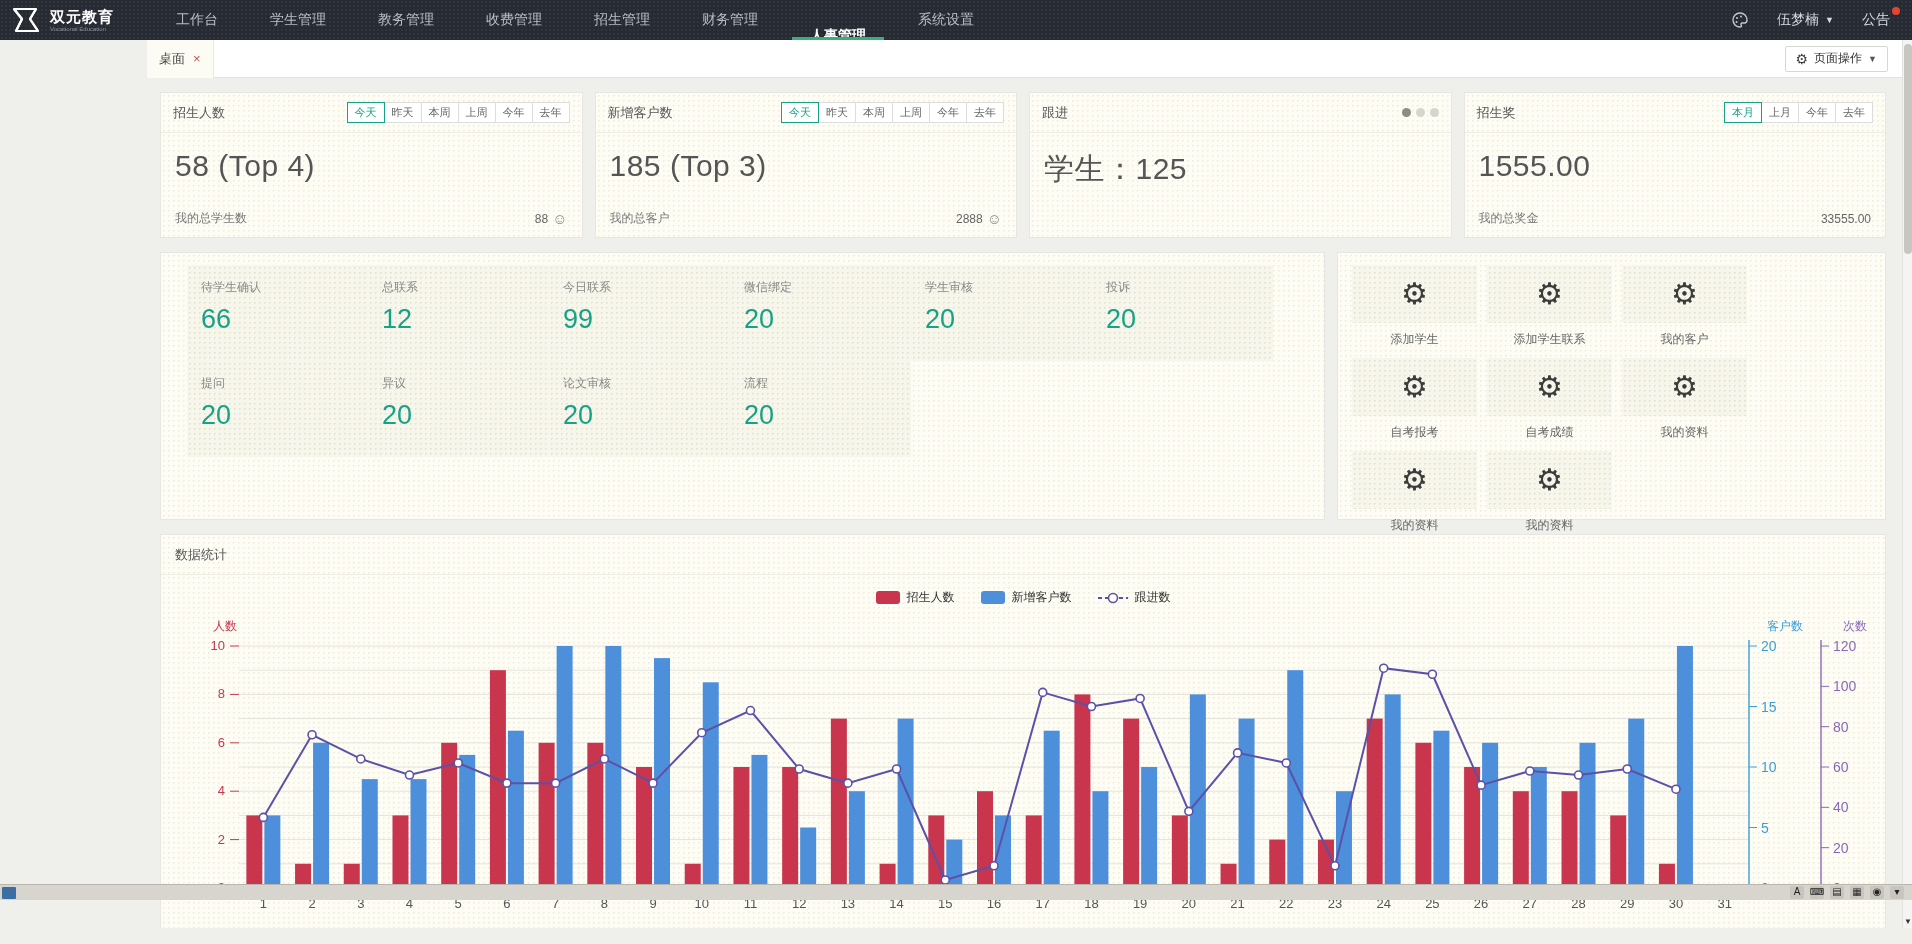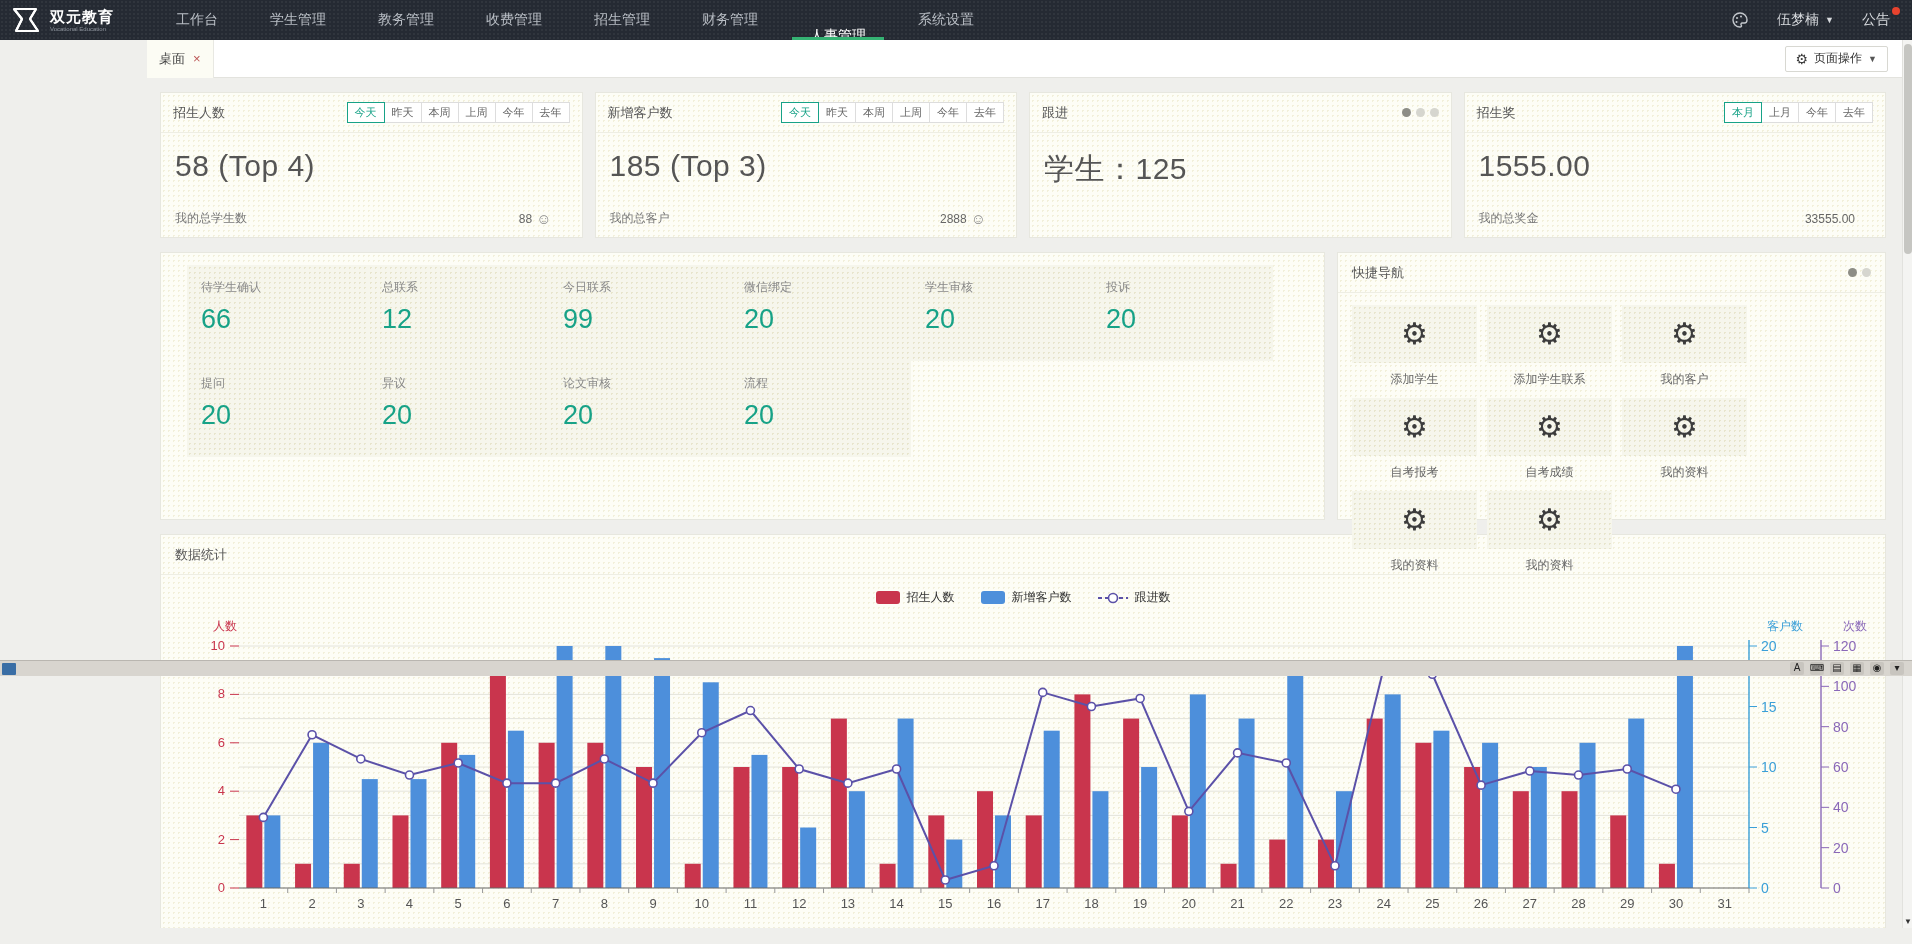--- a/index.html
+++ b/index.html
@@ -1,32 +1,32 @@
 <!DOCTYPE html>
 <html><head>
 <meta charset="utf-8">
 <style>
   * { margin:0; padding:0; box-sizing:border-box; }
   html,body { width:1912px; height:944px; overflow:hidden;
     font-family:"Liberation Sans","DejaVu Sans",sans-serif; background:#efefec; }
-  #app { position:relative; width:1912px; height:676px; }
+  #app { position:relative; width:1912px; height:900px; }
 
   
   .navbar { position:absolute; left:0; top:0; width:1912px; height:40px; background:#252a33;
     background-image:radial-gradient(rgba(255,255,255,.05) 1px, rgba(0,0,0,0) 1px); background-size:4px 4px;
     display:flex; align-items:center; color:#cfd2d6; z-index:30; }
   .brand { display:flex; align-items:center; gap:8px; padding:0 14px 0 8px; min-width:150px; }
   .brand svg { display:block; }
   .brand-txt { line-height:1; }
   .brand-name { color:#fff; font-size:15px; font-weight:bold; letter-spacing:1px; }
   .brand-sub { color:#8d939c; font-size:6px; margin-top:2px; }
   .nav-items { display:flex; align-items:stretch; height:40px; }
   .nav-item { display:flex; align-items:center; padding:0 26px; font-size:14px; color:#b9bec5;
     cursor:pointer; position:relative; }
-  .nav-item.active { color:#fff; font-weight:normal;margin-top:32px; }
+  .nav-item.active { color:#fff; font-weight:bold;margin-top:32px; }
   .nav-item.active::after { content:""; position:absolute; left:8px; right:8px; bottom:0; height:3px; background:#35b273; }
   .nav-right { margin-left:auto; display:flex; align-items:center; gap:28px; padding-right:22px; font-size:14px; }
   .nav-user { display:flex; align-items:center; gap:6px; cursor:pointer; color:#d7dade; }
   .caret { font-size:9px; color:#d7dade; }
   .nav-notice { position:relative; cursor:pointer; color:#d7dade; }
   .notice-dot { position:absolute; right:-10px; top:-4px; width:8px; height:8px; border-radius:50%; background:#e8432e; }
   .palette-btn { cursor:pointer; display:flex; align-items:center; }
 
   
   .sidebar { position:absolute; left:0; top:40px; width:147px; height:888px; background:#232832;
@@ -58,21 +58,21 @@
   .card { flex:1; height:146px; position:relative; }
   .card-head { height:40px; display:flex; align-items:center; justify-content:space-between;
     padding:0 12px; border-bottom:1px solid #eeeee4; }
   .card-title { font-size:13px; color:#555; }
   .filters { display:flex; }
   .filter-btn { font-size:11px; color:#666; background:#fff; border:1px solid #ddd; border-left-width:0;
     padding:2px 7px; cursor:pointer; white-space:nowrap; }
   .filter-btn:first-child { border-left-width:1px; }
   .filter-btn.active { color:#17a287; border:1px solid #17a287;margin-left:38px; }
   .card-value { font-size:30px; color:#555; padding:16px 12px 0 14px; letter-spacing:.5px; }
-  .card-foot { position:absolute; left:0; right:16px; bottom:10px; display:flex; align-items:center;
+  .card-foot { position:absolute; left:0; right:0; bottom:10px; display:flex; align-items:center;
     padding:0 14px; font-size:12px; color:#777; }
   .card-foot .foot-val { margin-left:auto; color:#666; }
   .smiley { font-size:15px; color:#888; margin-left:4px; }
   .dots { display:flex; gap:5px; }
   .dot { width:9px; height:9px; border-radius:50%; background:#d6d6cf; cursor:pointer; }
   .dot.active { background:#8d8d86; }
 
   
   .row2 { display:flex; gap:12px; margin-top:14px; }
   .todo-panel { width:1165px; height:268px; }
@@ -289,27 +289,20 @@
                 <div class="todo-value">20</div>
               </div>
               <div class="todo-item">
                 <div class="todo-label">流程</div>
                 <div class="todo-value">20</div>
               </div>
             </div>
         </div>
 
         <div class="quick-panel panel texture">
-          <div class="panel-head">
-            <span>快捷导航</span>
-            <span class="dots" id="quick-dots">
-                <span class="dot active"></span>
-                <span class="dot"></span>
-              </span>
-          </div>
           <div class="quick-grid" id="quick-grid">
               <div class="quick-item">
                 <div class="quick-icon-box">
                   <span class="gear-glyph">⚙</span>
                 </div>
                 <div class="quick-label">添加学生</div>
               </div>
               <div class="quick-item">
                 <div class="quick-icon-box">
                   <span class="gear-glyph">⚙</span>

